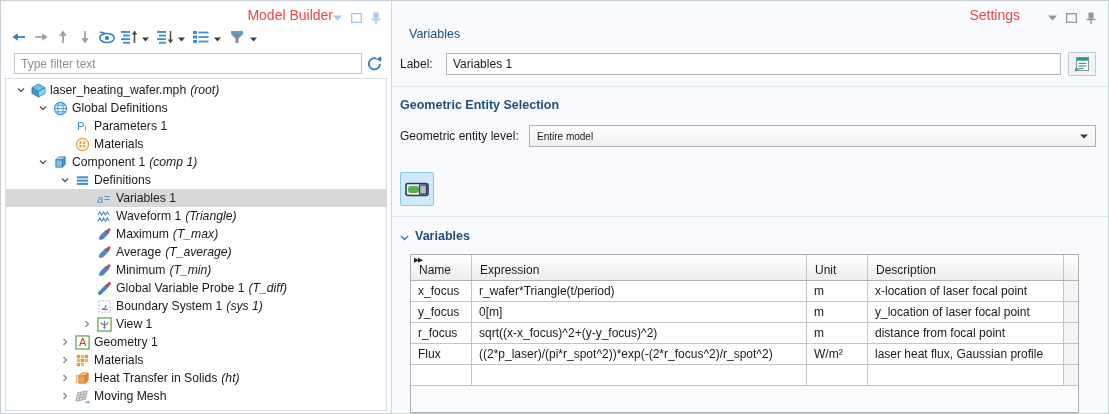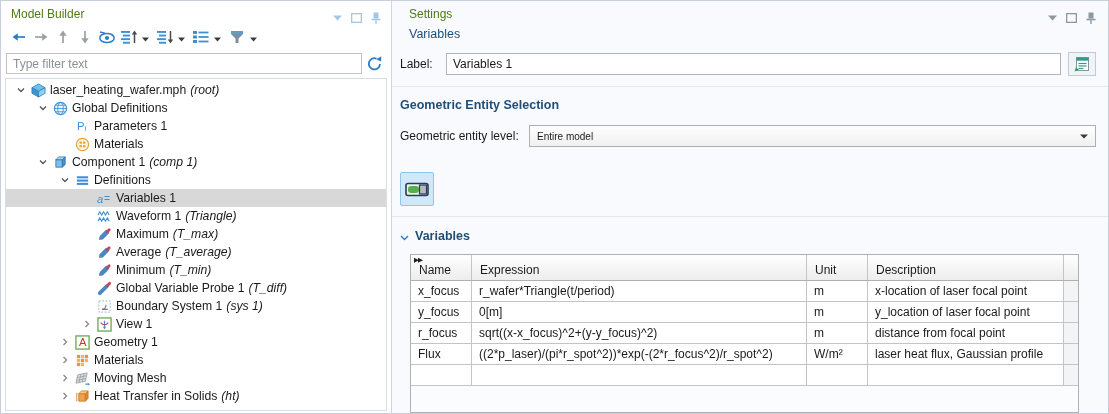--- a/index.html
+++ b/index.html
@@ -4,27 +4,27 @@
 <style>
   * { margin:0; padding:0; box-sizing:border-box; }
   html,body { width:1109px; height:414px; overflow:hidden; background:#e8ecf1;
               font-family:"Liberation Sans", sans-serif; }
   .window { width:1109px; height:414px; display:flex; border:1px solid #c6cfda; background:#f8fafd; }
 
   
   .model-builder { width:391px; flex:0 0 391px; background:#fff; border-right:1px solid #cfd6de;
                    display:flex; flex-direction:column; }
   .mb-header { display:flex; align-items:flex-start; padding:6px 10px 0 10px; }
-  .panel-title { font-size:12px; color:#4d7c0f; flex:1; font-weight:400; }
+  .panel-title { font-size:14px; color:#ef4444; flex:1; font-weight:400;text-align:right; }
   .win-icons { display:flex; gap:9px; margin-top:5px; align-items:center; }
   .win-icons span { display:flex; align-items:center; }
   .mb-toolbar { display:flex; align-items:center; gap:3px; padding:5px 8px 1px 8px; height:26px; }
   .tb-btn { width:19px; height:18px; display:flex; align-items:center; justify-content:center; }
   .tb-drop { width:9px; height:18px; display:flex; align-items:center; justify-content:center; margin-right:2px; }
-  .mb-filter { display:flex; padding:3px 6px 0 5px; gap:1px; }
+  .mb-filter { display:flex; padding:3px 6px 0 13px; gap:1px; }
   .mb-filter input { flex:1; height:21px; border:1px solid #c3c3c3; font-size:12px; padding:0 6px;
                      color:#1a1a1a; background:#fff; font-family:"Liberation Sans", sans-serif; }
   .mb-filter input::placeholder { color:#8a8f96; }
   .refresh-btn { width:22px; height:21px; display:flex; align-items:center; justify-content:center; }
   .mb-tree { flex:1; margin:4px 4px 2px 4px; border:1px solid #d8dde3; background:#fff;
              overflow:hidden; padding-top:2px; }
   .tree-row { display:flex; align-items:center; height:18px; font-size:12.2px; color:#1a1a1a; white-space:nowrap; }
   .tree-row.selected { background:#d8d8d8; }
   .chev { width:17px; flex:0 0 17px; display:flex; justify-content:center; align-items:center; }
   .ticon { width:18px; flex:0 0 18px; display:flex; justify-content:center; align-items:center; }
@@ -432,44 +432,44 @@
           <span class="tlabel">Materials</span>
         </div>
         <div class="tree-row" style="padding-left: 50px;">
           <span class="chev">
             <svg width="10" height="10">
               <polyline points="3.5,2 6.5,5 3.5,8" fill="none" stroke="#888" stroke-width="1.3"></polyline>
             </svg>
           </span>
           <span class="ticon">
             <svg width="15" height="15" viewBox="0 0 16 16">
+              <path d="M2 4 C1.4 7 2.4 10 1.8 13" stroke="#f0b060" fill="none" stroke-width="1.5"></path>
+              <polygon points="4,5 11,5 11,13 4,13" fill="#f0a050" stroke="#c87820" stroke-width="0.8"></polygon>
+              <polygon points="4,5 7,2 14,2 11,5" fill="#f8c888" stroke="#c87820" stroke-width="0.8"></polygon>
+              <polygon points="11,5 14,2 14,10 11,13" fill="#e08830" stroke="#c87820" stroke-width="0.8"></polygon>
+            </svg>
+          </span>
+          <span class="tlabel">Heat Transfer in Solids</span>
+          <span class="ttag">(ht)</span>
+        </div>
+        <div class="tree-row" style="padding-left: 50px;">
+          <span class="chev">
+            <svg width="10" height="10">
+              <polyline points="3.5,2 6.5,5 3.5,8" fill="none" stroke="#888" stroke-width="1.3"></polyline>
+            </svg>
+          </span>
+          <span class="ticon">
+            <svg width="15" height="15" viewBox="0 0 16 16">
               <polygon points="3,4 13,2 11,11 1,13" fill="#dcdfe1" stroke="#8a9298" stroke-width="0.8"></polygon>
               <path d="M2.3 7 L12.3 5 M1.7 10 L11.7 8 M6.3 3.3 L4.3 12.3 M9.7 2.7 L7.7 11.7" stroke="#8a9298" stroke-width="0.7" fill="none"></path>
               <line x1="11" y1="14" x2="14.2" y2="14" stroke="#3f8fd2" stroke-width="1.2"></line>
               <polygon points="16,14 13.6,12.6 13.6,15.4" fill="#3f8fd2"></polygon>
             </svg>
           </span>
           <span class="tlabel">Moving Mesh</span>
-        </div>
-        <div class="tree-row" style="padding-left: 50px;">
-          <span class="chev">
-            <svg width="10" height="10">
-              <polyline points="3.5,2 6.5,5 3.5,8" fill="none" stroke="#888" stroke-width="1.3"></polyline>
-            </svg>
-          </span>
-          <span class="ticon">
-            <svg width="15" height="15" viewBox="0 0 16 16">
-              <path d="M2 4 C1.4 7 2.4 10 1.8 13" stroke="#f0b060" fill="none" stroke-width="1.5"></path>
-              <polygon points="4,5 11,5 11,13 4,13" fill="#f0a050" stroke="#c87820" stroke-width="0.8"></polygon>
-              <polygon points="4,5 7,2 14,2 11,5" fill="#f8c888" stroke="#c87820" stroke-width="0.8"></polygon>
-              <polygon points="11,5 14,2 14,10 11,13" fill="#e08830" stroke="#c87820" stroke-width="0.8"></polygon>
-            </svg>
-          </span>
-          <span class="tlabel">Heat Transfer in Solids</span>
-          <span class="ttag">(ht)</span>
         </div>
       </div>
   </div>
 
   <div class="settings">
     <div class="st-header">
       <div class="panel-title">Settings</div>
       <div class="win-icons">
         <span>
             <svg width="9" height="6">

